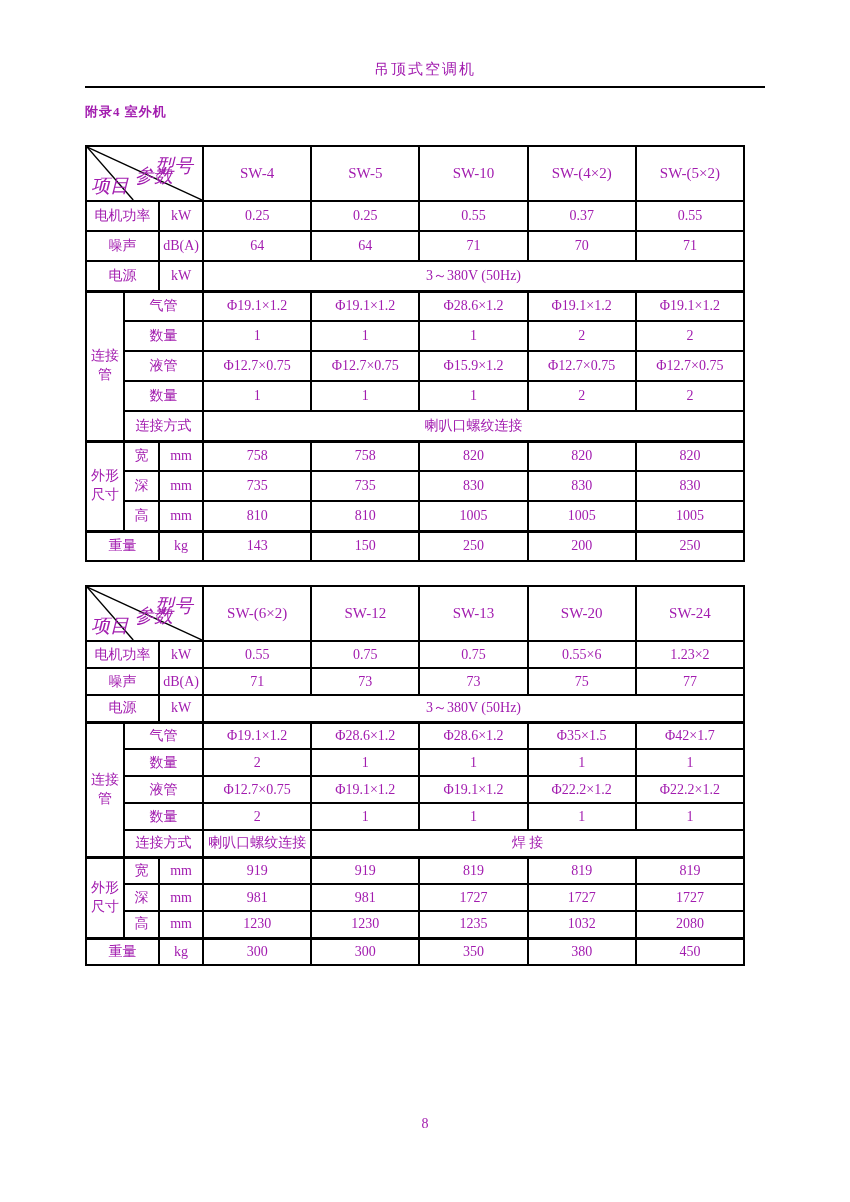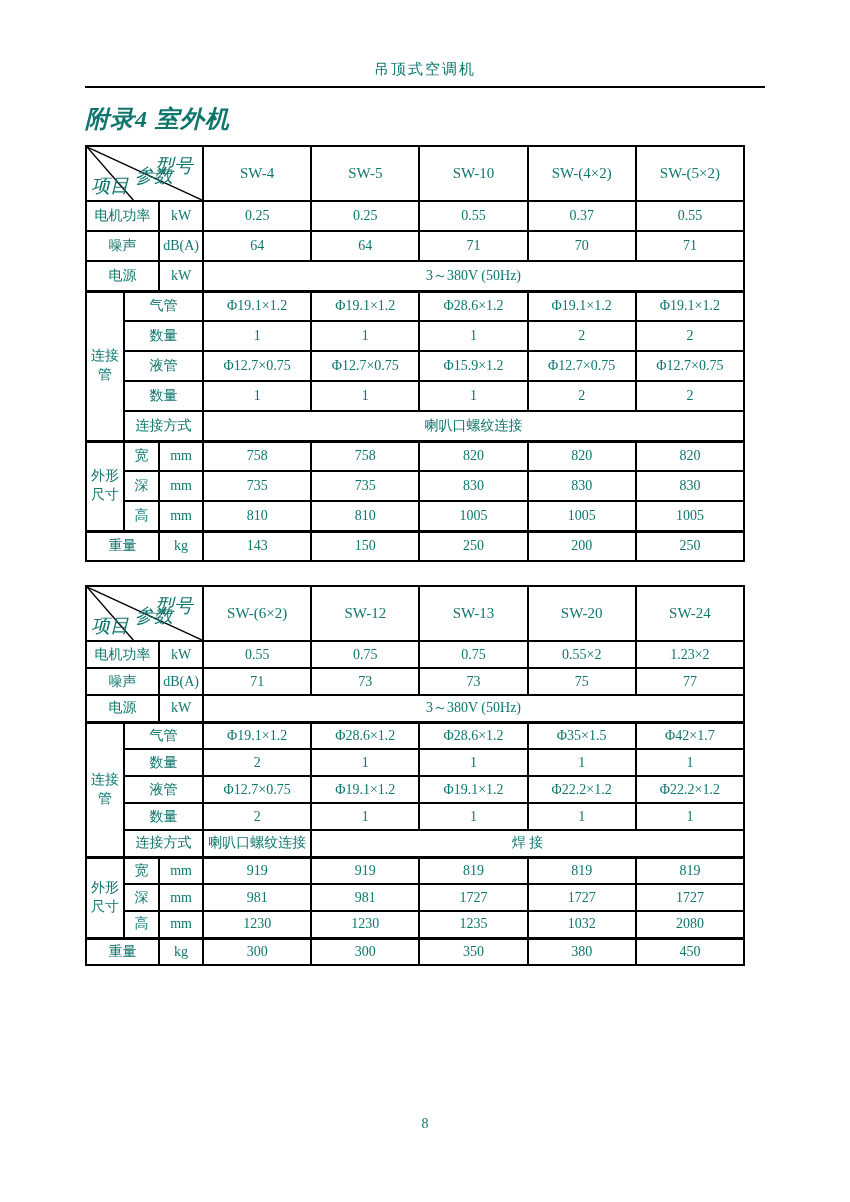--- a/index.html
+++ b/index.html
@@ -1,33 +1,33 @@
 <!DOCTYPE html>
 <html><head>
 <meta charset="utf-8">
 <style>
   * { margin:0; padding:0; box-sizing:border-box; }
   html,body { background:#ffffff; }
   .page {
     position:relative; width:850px; height:1202px; margin:0 auto;
-    background:#ffffff; color:#0f766e;
+    background:#ffffff; color:#a21caf;
     font-family:"Liberation Serif","DejaVu Serif",serif;
     overflow:hidden;
   }
   .doc-header {
     position:absolute; top:60px; left:0; width:100%;
     text-align:center; font-size:15px; letter-spacing:2px;
   }
   .header-rule {
     position:absolute; top:86px; left:85px; width:680px;
     border-top:2px solid #000;
   }
   .section-title {
     position:absolute; top:103px; left:85px;
-    font-size:24px; font-weight:bold; font-style:italic; letter-spacing:1px;
+    font-size:13px; font-weight:bold; letter-spacing:1px;
   }
   table.spec-table {
     position:absolute; left:85px; width:660px;
     border-collapse:collapse; table-layout:fixed;
   }
   #table1 { top:145px; }
   #table2 { top:585px; }
   td {
     border:2px solid #000; text-align:center; vertical-align:middle;
     font-size:14px; padding:0 2px; overflow:hidden;
@@ -215,21 +215,21 @@
       <td class="model">SW-13</td>
       <td class="model">SW-20</td>
       <td class="model">SW-24</td>
     </tr>
     <tr class="r">
       <td colspan="2">电机功率</td>
       <td>kW</td>
       <td>0.55</td>
       <td>0.75</td>
       <td>0.75</td>
-      <td>0.55×2</td>
+      <td>0.55×6</td>
       <td>1.23×2</td>
     </tr>
     <tr class="r">
       <td colspan="2">噪声</td>
       <td>dB(A)</td>
       <td>71</td>
       <td>73</td>
       <td>73</td>
       <td>75</td>
       <td>77</td>

